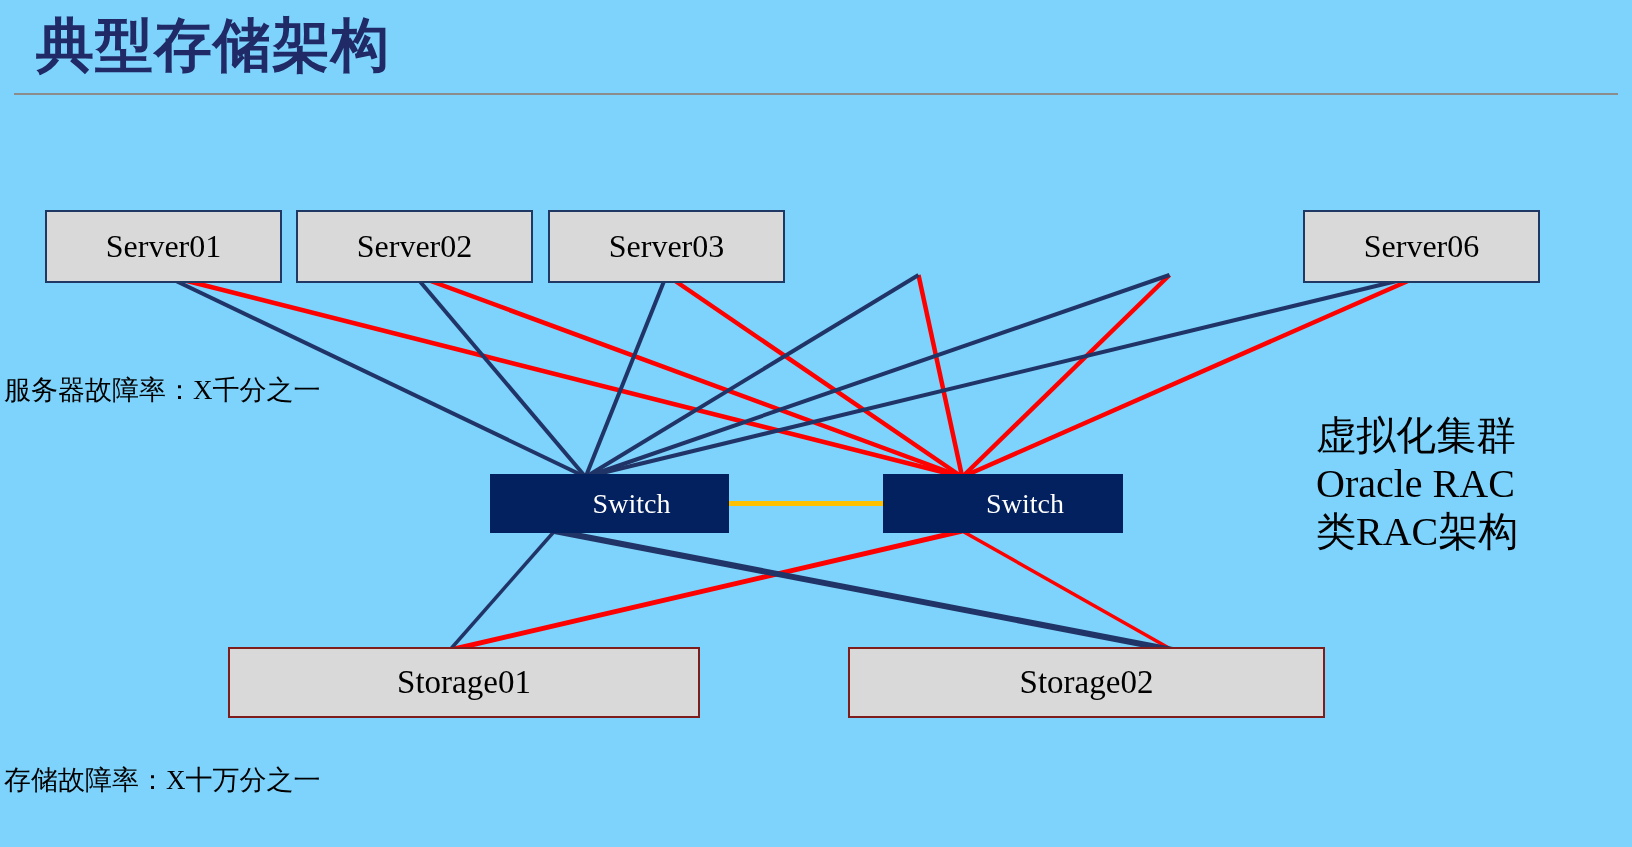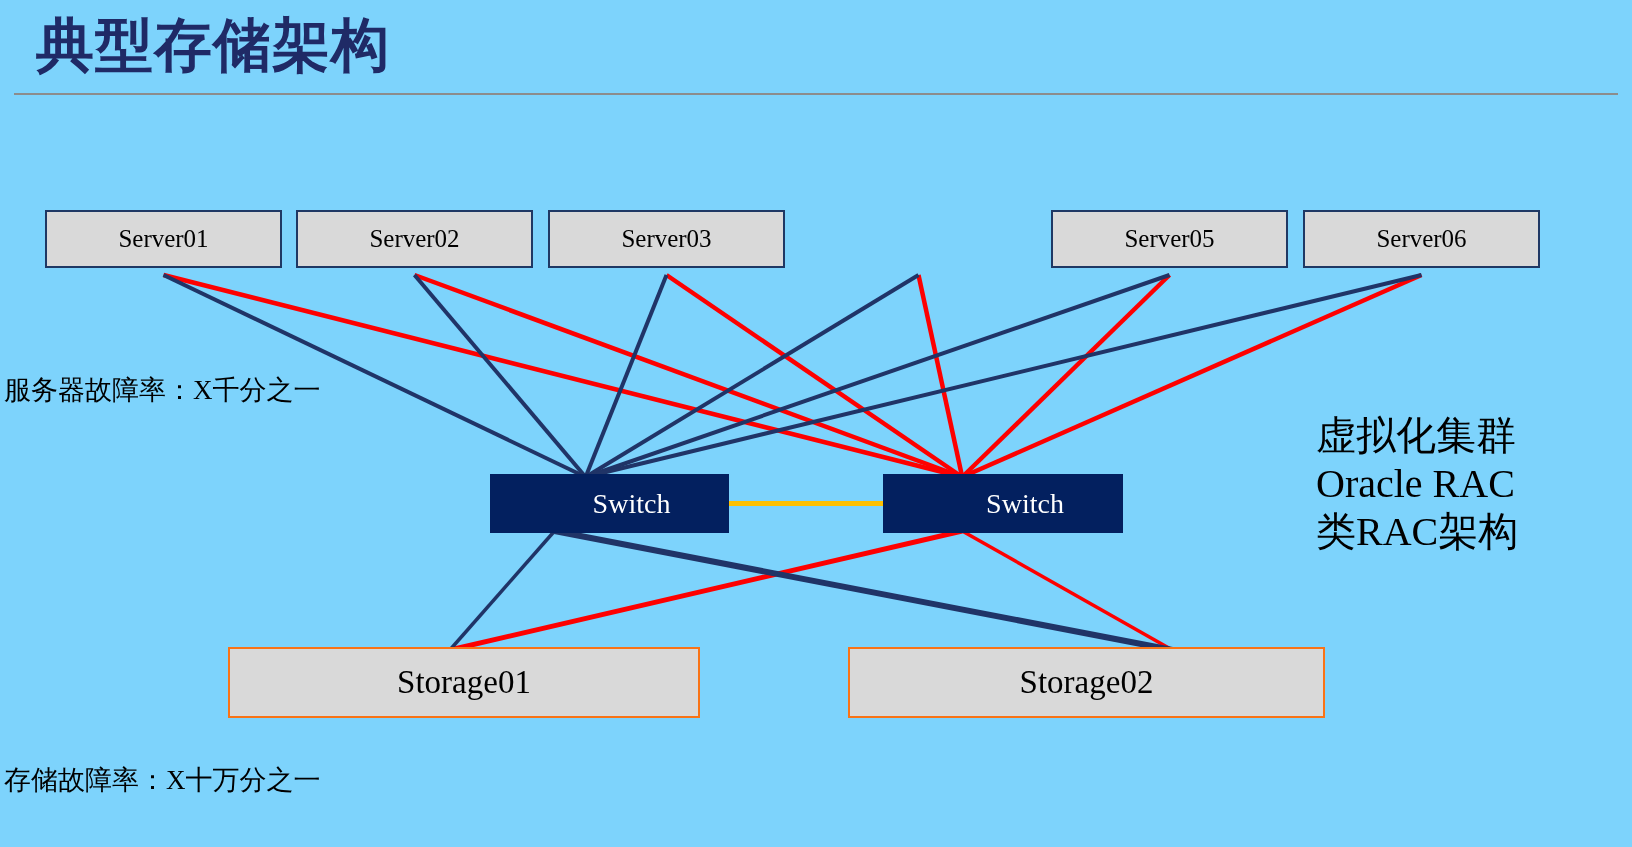--- a/index.html
+++ b/index.html
@@ -11,29 +11,29 @@
     position:absolute;left:36px;top:0px;font-size:58px;font-weight:bold;
     color:#1F2A66;letter-spacing:1px;line-height:92px;white-space:nowrap;
   }
   .divider{position:absolute;left:14px;top:93px;width:1604px;height:2px;background:#8C8C8C;}
   #wires{position:absolute;left:0;top:0;z-index:1;pointer-events:none;}
   .node{
     position:absolute;box-sizing:border-box;display:flex;align-items:center;justify-content:center;
     z-index:2;text-align:center;
   }
   .server{
-    background:#D9D9D9;border:2px solid #1F3864;color:#000;font-size:25px;
-    width:237px;height:58px;top:210px;
+    background:#D9D9D9;border:2px solid #1F3864;color:#000;font-size:32px;
+    width:237px;height:73px;top:210px;
   }
   .switch{
     background:#03205F;border:2px solid #03205F;color:#ffffff;font-size:28px;
     width:239px;height:59px;top:474px;padding-left:44px;
   }
   .storage{
-    background:#D9D9D9;border:2px solid #f97316;color:#000;font-size:33px;
+    background:#D9D9D9;border:2px solid #7f1d1d;color:#000;font-size:33px;
     width:472px;height:71px;top:647px;
   }
   .note-left{
     position:absolute;z-index:3;color:#000;font-size:27px;white-space:nowrap;
   }
   .note-right{
     position:absolute;z-index:3;left:1283px;top:412px;color:#000;font-size:40px;
     line-height:48px;white-space:nowrap;margin-left:33px;
   }
 </style>
@@ -67,23 +67,20 @@
 
   <div class="node server" id="node-server01" style="left:45px">
     <span>Server01</span>
   </div>
   <div class="node server" id="node-server02" style="left:296px">
     <span>Server02</span>
   </div>
   <div class="node server" id="node-server03" style="left:548px">
     <span>Server03</span>
   </div>
-  <div class="node server" id="node-server05" style="left:1051px">
-    <span>Server05</span>
-  </div>
   <div class="node server" id="node-server06" style="left:1303px">
     <span>Server06</span>
   </div>
 
   <div class="node switch" id="node-switch1" style="left:490px">
     <span>Switch</span>
   </div>
   <div class="node switch" id="node-switch2" style="left:883px;width:240px">
     <span>Switch</span>
   </div>

